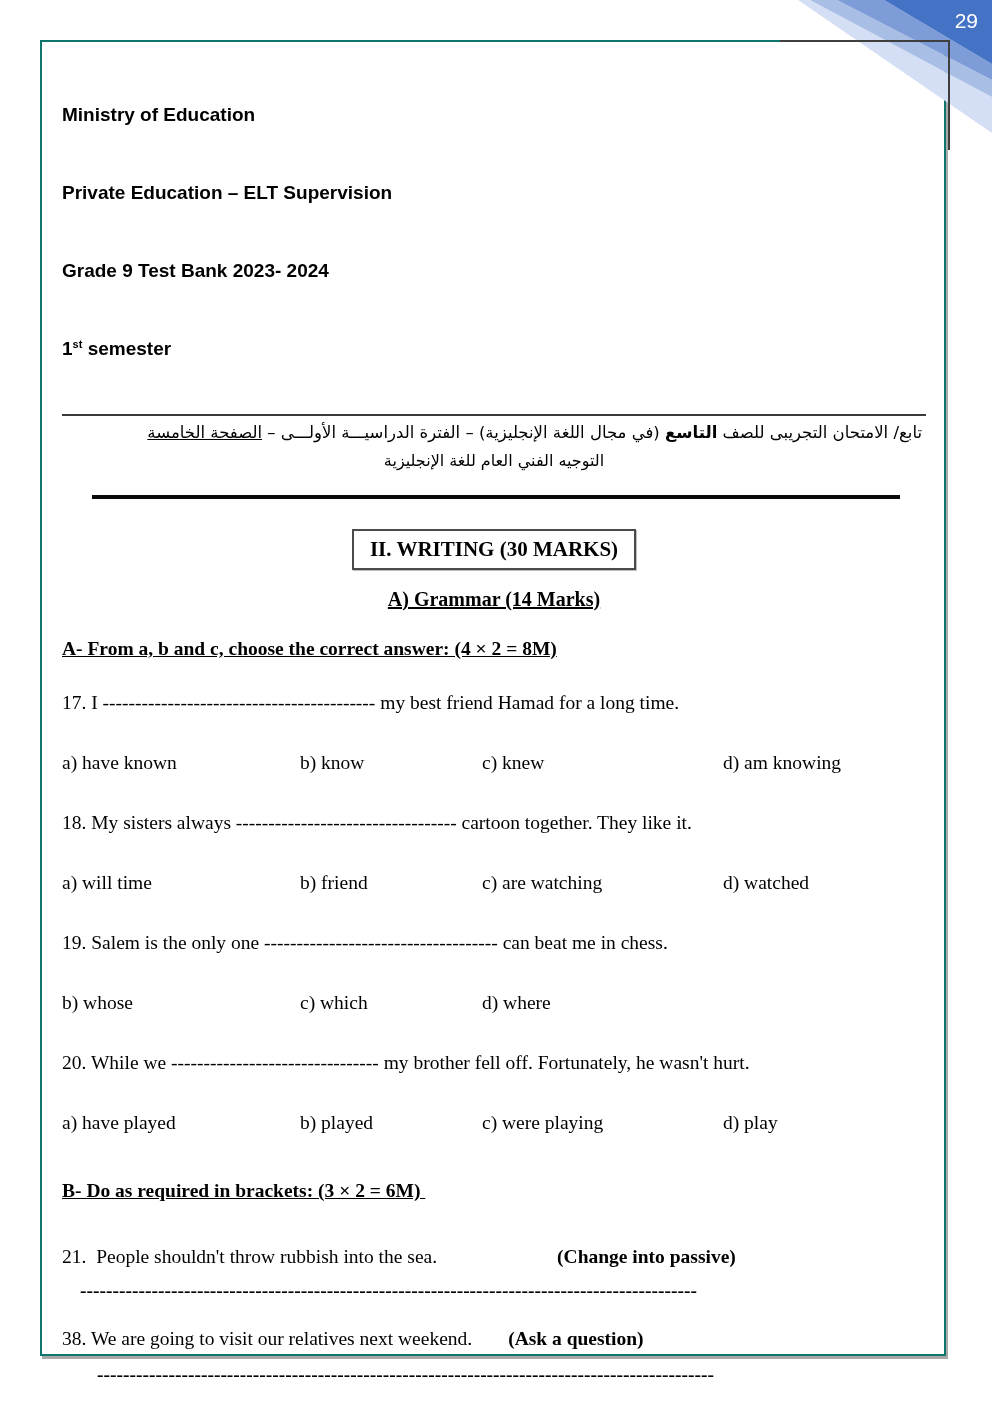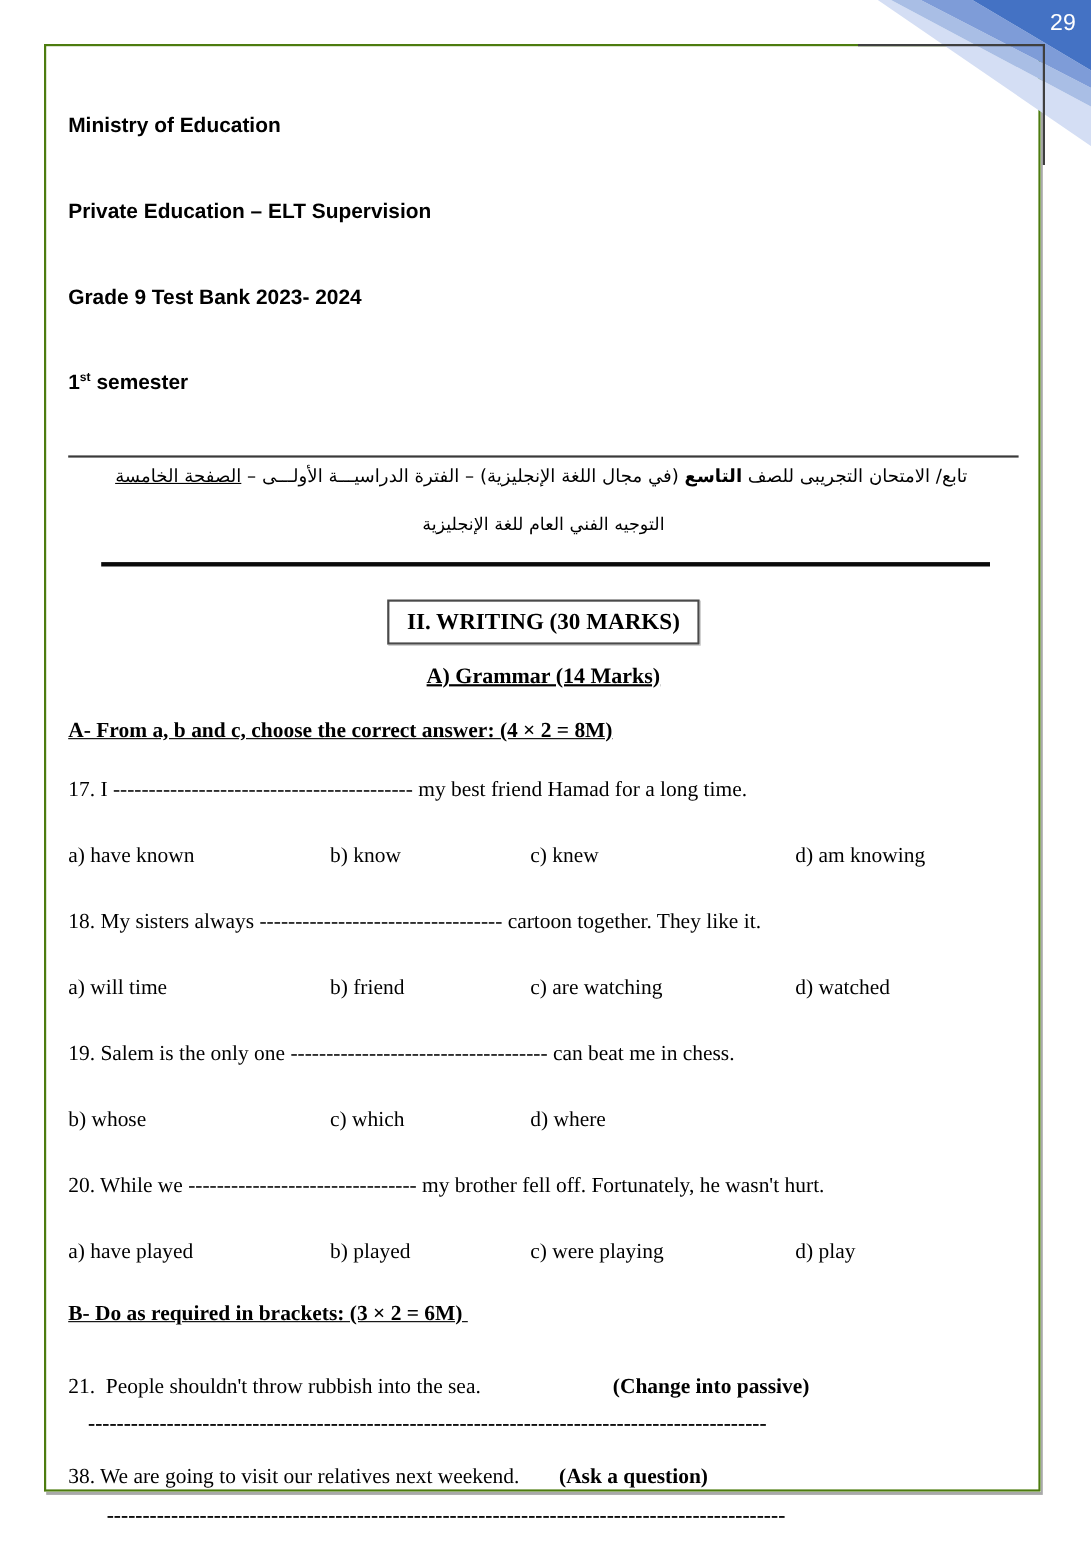--- a/index.html
+++ b/index.html
@@ -12,21 +12,21 @@
     font-family: "Liberation Serif", serif;
     color: #000;
   }
   
   .frame {
     position: absolute;
     left: 40px;
     top: 40px;
     width: 906px;
     height: 1316px;
-    border: 2px solid #4d7c0f;
+    border: 2px solid #0f766e;
     background: transparent;
     box-shadow: 2px 3px 0 #a9a9a9;
     box-sizing: border-box;
   }
   .content {
     position: relative;
     padding: 8px 18px 0 20px;
     box-sizing: border-box;
     width: 100%;
     height: 100%;
@@ -38,36 +38,36 @@
     font-size: 19px;
     line-height: 26px;
     border-bottom: 2px solid #3a3a3a;
     padding-bottom: 0px;
     white-space: pre-wrap;
   }
   .header .sup { font-size: 11px; vertical-align: super; line-height: 0; }
   
   .ar-line1 {
     direction: rtl;
-    text-align: center;
+    text-align: right;
     font-family: "DejaVu Sans", sans-serif;
     font-size: 16.5px;
     line-height: 28px;
     margin-top: 3px;
     padding-right: 4px;
   }
   .ar-line1 .ar-bold { font-weight: bold; }
   .ar-line1 .ar-underline { text-decoration: underline; }
   .ar-line2 {
     direction: rtl;
     text-align: center;
     font-family: "DejaVu Sans", sans-serif;
     font-size: 16px;
     line-height: 28px;
-    margin-top: 16px;
+    margin-top: 0;
   }
   .thick-rule {
     height: 4px;
     background: #0a0a0a;
     margin: 20px 26px 0 30px;
   }
   
   .writing-box {
     width: fit-content;
     margin: 30px auto 0 auto;
@@ -87,21 +87,21 @@
     text-decoration: underline;
   }
   .part-heading {
     font-weight: bold;
     font-size: 19.5px;
     line-height: 26px;
     text-decoration: underline;
     margin-top: 24px;
     white-space: pre-wrap;
   }
-  .part-heading.b { margin-top: 30px; }
+  .part-heading.b { margin-top: 42px; }
   .q-line {
     font-size: 19.5px;
     line-height: 26px;
     margin-top: 34px;
     white-space: pre-wrap;
   }
   .q-line.first { margin-top: 28px; }
   .opt-row {
     display: grid;
     grid-template-columns: 238px 182px 241px auto;

